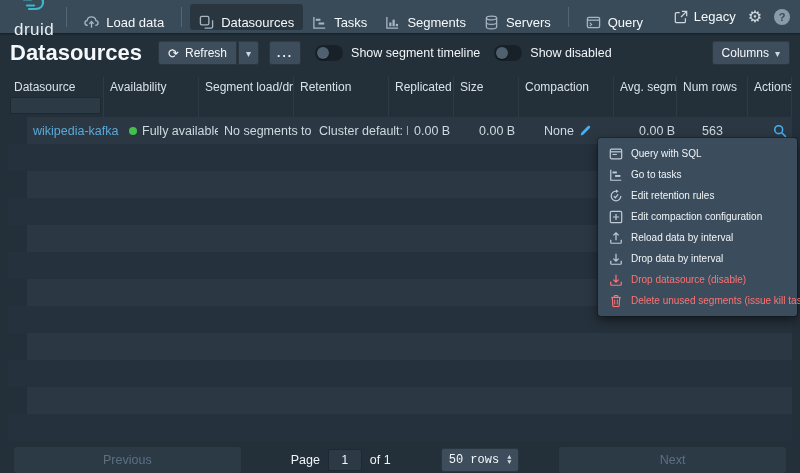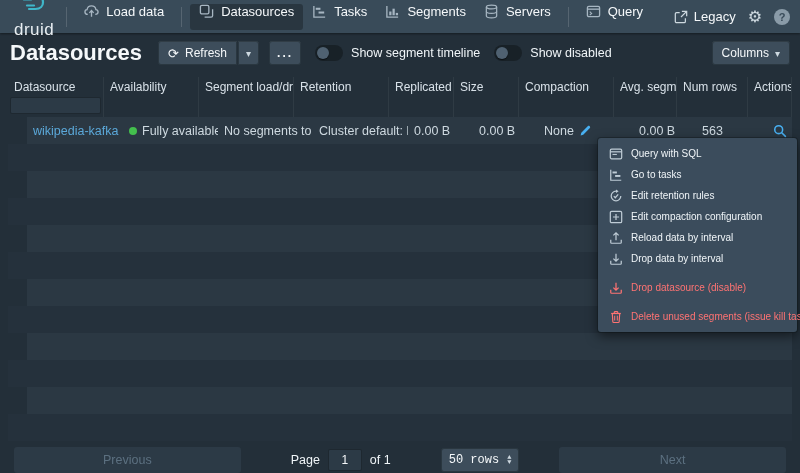--- a/index.html
+++ b/index.html
@@ -12,21 +12,21 @@
 
   
   .navbar {
     height:33px; background:#394b59; display:flex; align-items:center;
     padding:0 10px; box-shadow:0 1px 2px rgba(0,0,0,.4);
   }
   .brand { display:flex; align-items:center; gap:7px; padding:0 4px;flex-direction:column; }
   .brand-name { color:#e8eef2; font-size:17px; letter-spacing:.5px; }
   .nav-sep { width:1px; height:20px; background:rgba(255,255,255,.15); margin:0 8px; }
   .nav-item {
-    display:flex; align-items:flex-start; gap:7px; height:26px; padding:0 9px;
+    display:flex; align-items:flex-end; gap:7px; height:26px; padding:0 9px;
     border-radius:3px; color:#f5f8fa; font-size:13px; cursor:pointer; white-space:nowrap;
   }
   .nav-item .ni { color:#a7b6c2; display:flex; }
   .nav-item.active { background:rgba(0,0,0,.28); }
   .nav-right { margin-left:auto; display:flex; align-items:center; gap:12px; }
   .legacy { display:flex; align-items:center; gap:6px; color:#f5f8fa; font-size:13px; cursor:pointer; }
   .gear { color:#cdd8df; font-size:16px; cursor:pointer; line-height:1; }
   .help-circle {
     width:16px; height:16px; border-radius:50%; background:#8a9ba8; color:#394b59;
     font-size:11px; font-weight:700; display:flex; align-items:center; justify-content:center; cursor:pointer;
@@ -89,21 +89,21 @@
   .popover {
     position:absolute; left:598px; top:138px; width:199px; background:#3b4c5c;
     border-radius:3px; padding:5px; box-shadow:0 0 0 1px rgba(16,22,26,.4), 0 4px 12px rgba(0,0,0,.55);
     z-index:10;
   }
   .menu-item {
     display:flex; align-items:center; gap:8px; height:21px; padding:0 6px; border-radius:2px;
     color:#f0f5f8; font-size:10px; cursor:pointer; white-space:nowrap;
   }
   .menu-item .mi { color:#bfccd6; display:flex; flex:none; }
-  .menu-item.danger { color:#ff7373;margin-top:8px; }
+  .menu-item.danger { color:#ff7373; }
   .menu-item.danger .mi { color:#ff7373; }
 
   
   .pagination { display:flex; align-items:center; margin:5px 14px 0 14px; height:27px; gap:10px; }
   .page-btn {
     flex:1.1; height:26px; background:#2c3a46; border:none; border-radius:3px;
     color:#5c7080; font-size:12.5px; cursor:default; font-family:"Liberation Sans", sans-serif;
   }
   .page-center { display:flex; align-items:center; gap:8px; padding:0 40px; }
   .page-label { color:#f0f5f8; }

